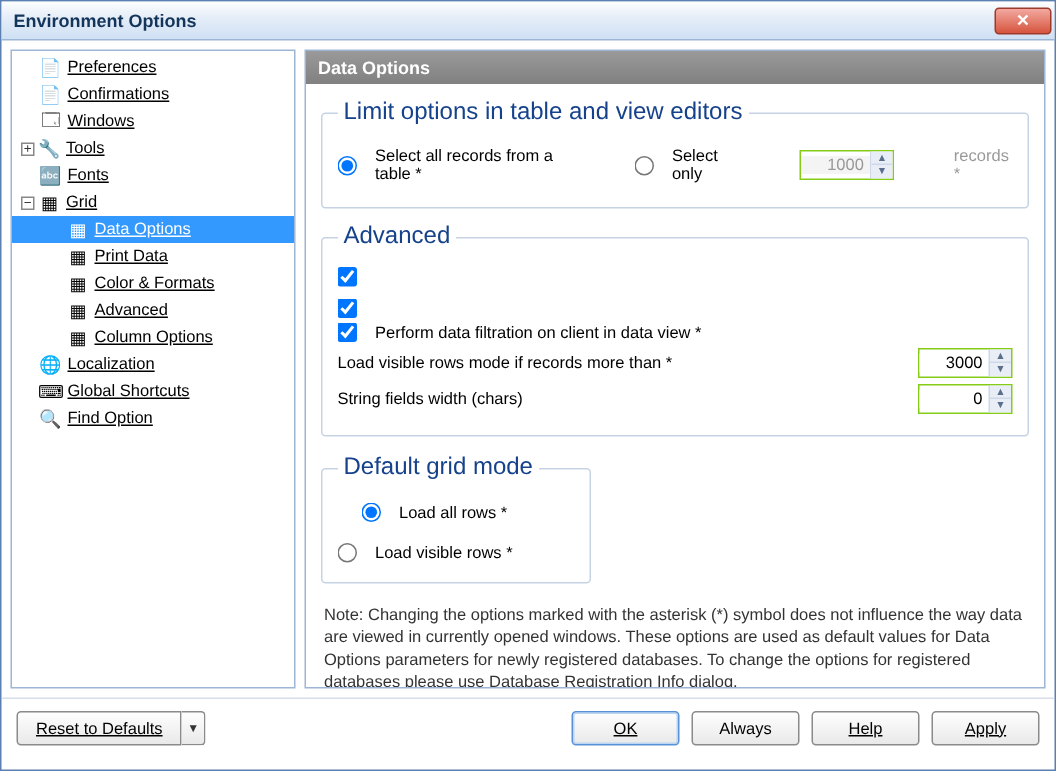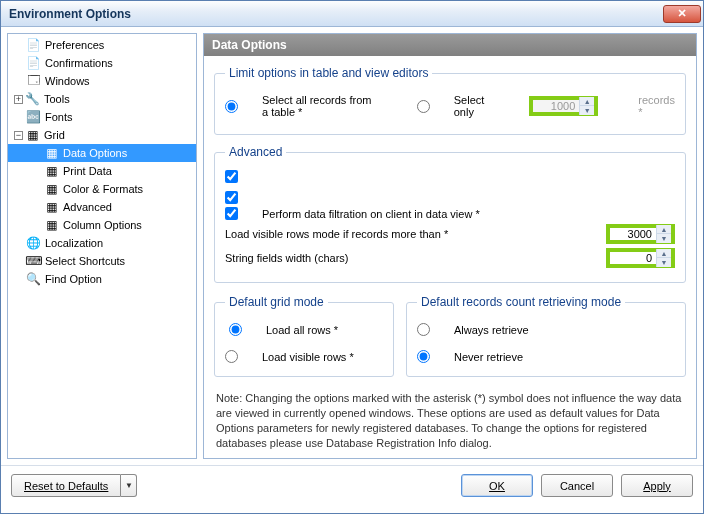--- a/index.html
+++ b/index.html
@@ -55,47 +55,47 @@
     height: 18px;
     padding: 0 2px;
     white-space: nowrap;
     cursor: default;
   }
   .tree-row.selected { background: #3399ff; color:#fff; }
   .tree-row.selected .label { color:#fff;}
   .tw { width:14px; display:inline-flex; align-items:center; justify-content:center; font-size:9px; color:#666;}
   .tw.box { border:1px solid #888; width:9px; height:9px; line-height:8px; text-align:center; font-size:9px; color:#333; margin:0 2px; }
   .ico { width:16px; height:16px; display:inline-flex; align-items:center; justify-content:center; margin-right:3px; font-size:12px;}
-  .tree-row .label { color:#000; }
+  .tree-row .label { color:#000;text-decoration:underline; }
   .right {
     flex:1;
     border: 1px solid #9db6d6;
     background:#fff;
     display:flex; flex-direction:column;
     overflow:hidden;
   }
   .panel-header{
     background: linear-gradient(#9a9a9a,#808080);
     color:#fff; font-weight:bold;
     padding: 4px 8px;
     font-size: 12px;
   }
   .panel-body{ flex:1; overflow:auto; padding: 6px 10px 4px 10px;}
   fieldset{
     border:1px solid #c6d3e4;
     border-radius:3px;
     margin: 4px 0 10px 0;
     padding: 8px 10px 10px 10px;
   }
-  legend{ color:#15428b; padding:0 4px; font-size:12px;}
-  .row{ display:flex; align-items:center; gap:20px; margin:3px 0;}
+  legend{ color:#15428b; padding:0 4px; font-size:16px;}
+  .row{ display:flex; align-items:center; gap:8px; margin:3px 0;}
   .radio, .chk { appearance:auto; margin:0 4px 0 0;}
   .numbox{
     display:inline-flex; align-items:center;
-    border:4px solid #84cc16; height:20px; background:#fff;
+    border:1px solid #84cc16; height:20px; background:#fff;
   }
   .numbox input{ border:0; width:46px; text-align:right; font-size:11px; padding:0 4px; outline:none; }
   .numbox.disabled input { color:#999; background:#f4f4f4;}
   .spin{ display:flex; flex-direction:column; border-left:1px solid #cdd9e8;}
   .spin div{ width:14px; height:9px; font-size:7px; line-height:9px; text-align:center; background:#e9eef6; color:#5a6f8c; border-bottom:1px solid #cdd9e8; cursor:default;}
   .spin div:last-child{border-bottom:0;}
   .ghost{ color:#9a9a9a; }
   .note{ color:#333; line-height:1.35; padding: 4px 2px 0 2px;}
   .two-col{ display:flex; gap:12px;}
   .two-col fieldset{ flex:1; margin-top:2px; }
@@ -198,21 +198,21 @@
         <span class="label">Column Options</span>
       </div>
       <div class="tree-row" style="padding-left: 4px;">
         <span class="tw"></span>
         <span class="ico">🌐</span>
         <span class="label">Localization</span>
       </div>
       <div class="tree-row" style="padding-left: 4px;">
         <span class="tw"></span>
         <span class="ico">⌨</span>
-        <span class="label">Select Shortcuts</span>
+        <span class="label">Global Shortcuts</span>
       </div>
       <div class="tree-row" style="padding-left: 4px;">
         <span class="tw"></span>
         <span class="ico">🔍</span>
         <span class="label">Find Option</span>
       </div>
     </div>
 
   <div class="right">
     <div class="panel-header">Data Options</div>
@@ -270,51 +270,41 @@
                 <div>▲</div>
                 <div>▼</div>
               </span>
           </span>
         </div>
       </fieldset>
 
       <div class="two-col">
         <fieldset style="flex:0 0 180px;">
           <legend>Default grid mode</legend>
-          <label class="row" style="margin:6px 0 14px 4px;">
+          <label class="row" style="margin:6px 0 14px 16px;">
             <input type="radio" class="radio" name="gridmode" checked="" style="">
             <span>Load all rows *</span>
           </label>
           <label class="row">
             <input type="radio" class="radio" name="gridmode" style="">
             <span>Load visible rows *</span>
-          </label>
-        </fieldset>
-        <fieldset>
-          <legend>Default records count retrieving mode</legend>
-          <label class="row" style="margin:6px 0 14px 0;">
-            <input type="radio" class="radio" name="retrmode" style="">
-            <span>Always retrieve</span>
-          </label>
-          <label class="row">
-            <input type="radio" class="radio" name="retrmode" checked="" style="">
-            <span>Never retrieve</span>
           </label>
         </fieldset>
       </div>
 
       <div class="note">Note: Changing the options marked with the asterisk (*) symbol does not influence the way data are viewed in currently opened windows. These options are used as default values for Data Options parameters for newly registered databases. To change the options for registered databases please use Database Registration Info dialog.</div>
     </div>
   </div>
 </div>
 
 <div class="btnbar">
   <span class="reset-wrap">
     <button class="win"><span class="u">Reset to Defaults</span></button>
     <span class="dd">
         <span>▼</span>
       </span>
   </span>
   <span class="grow"></span>
   <button class="win default"><span class="u">OK</span></button>
-  <button class="win"><span>Cancel</span></button>
+  <button class="win"><span>Always</span></button>
+  <button class="win"><span class="u">Help</span></button>
   <button class="win"><span class="u">Apply</span></button>
 </div>
 
 </body></html>

